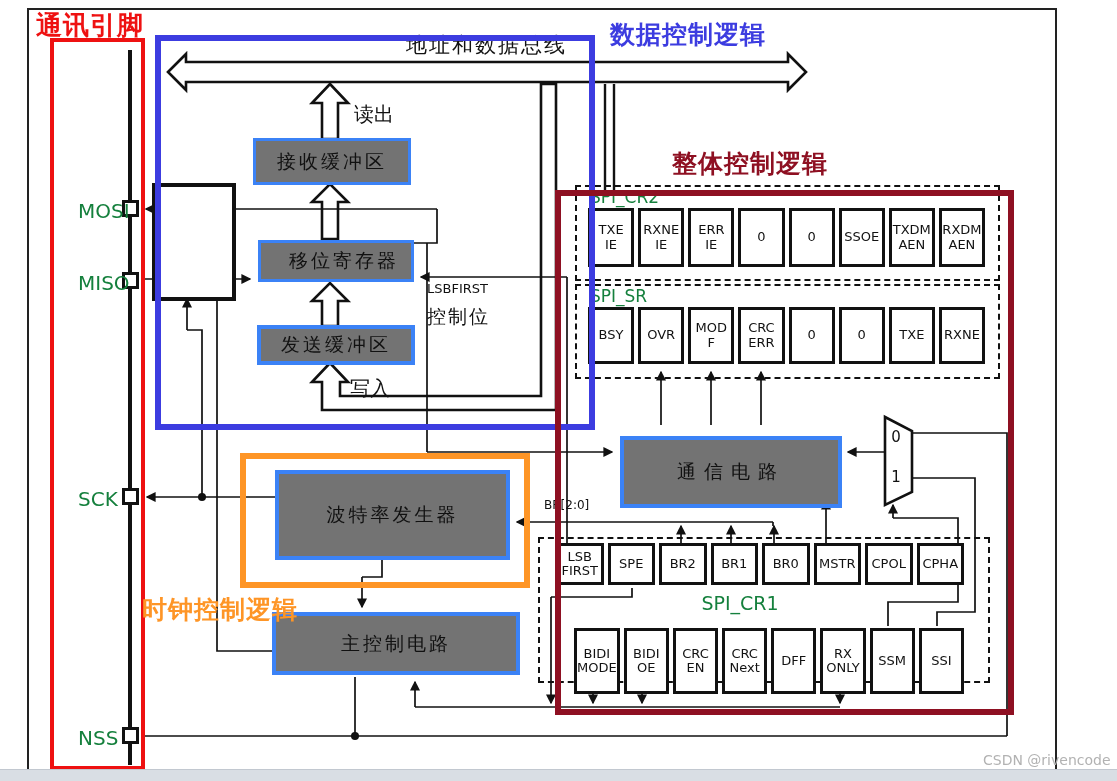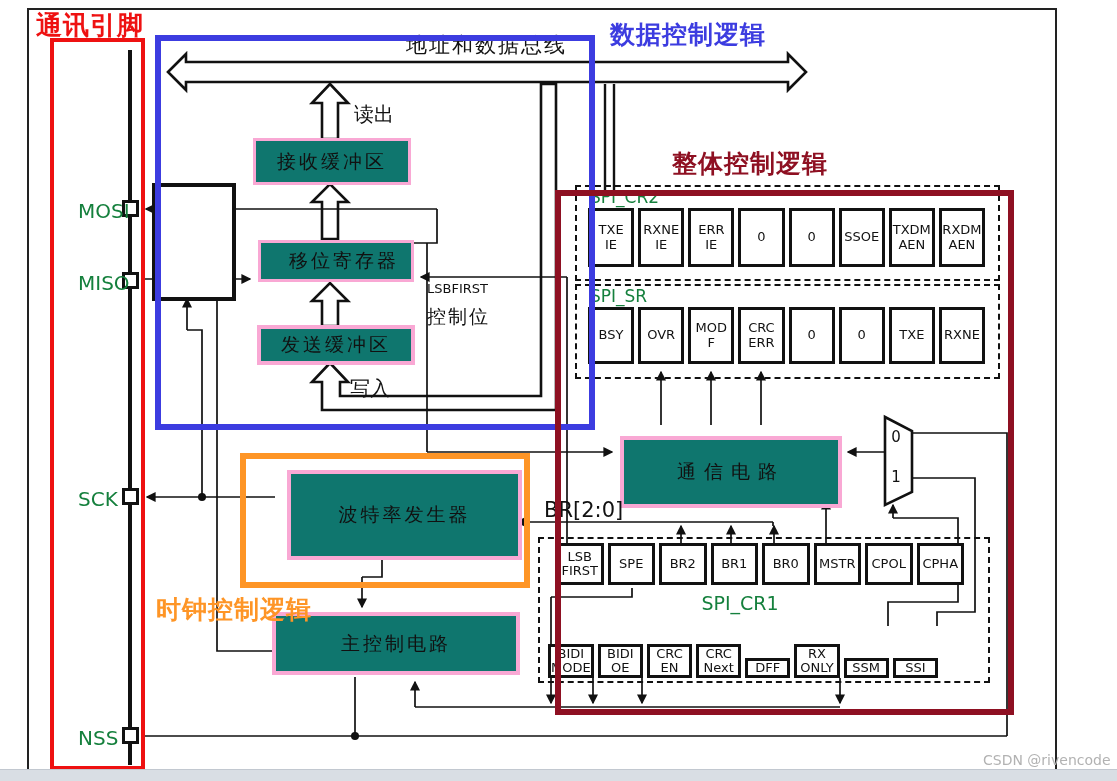--- a/index.html
+++ b/index.html
@@ -4,63 +4,63 @@
 <style>
   html,body{margin:0;padding:0;background:#fff;width:1117px;height:781px;overflow:hidden;
     font-family:"DejaVu Sans","Liberation Sans",sans-serif;}
   #stage{position:relative;width:1117px;height:781px;background:#fff;}
   .abs{position:absolute;}
   
   #outer-frame{left:27px;top:8px;width:1026px;height:760px;border:2px solid #222;z-index:0;}
   
   #wires{left:0;top:0;z-index:1;}
   
-  .blk{background:#0f766e;border:3px solid #f9a8d4;z-index:3;display:flex;align-items:center;justify-content:center;
+  .blk{background:#737373;border:3px solid #3b82f6;z-index:3;display:flex;align-items:center;justify-content:center;
        font-size:19px;color:#111;letter-spacing:3px;box-sizing:border-box;}
   .thick{border-width:4px;}
   #pinlogic-box{left:152px;top:183px;width:76px;height:110px;border:4px solid #111;background:#fff;z-index:2;}
   #rx-buffer{left:253px;top:138px;width:158px;height:47px;}
   #shift-register{left:258px;top:240px;width:156px;height:42px;padding-left:16px;}
   #tx-buffer{left:257px;top:325px;width:158px;height:40px;}
-  #baud-gen{left:275px;top:470px;width:235px;height:90px;margin-left:12px;}
+  #baud-gen{left:275px;top:470px;width:235px;height:90px;}
   #master-ctrl{left:272px;top:612px;width:248px;height:63px;}
   #comm-circuit{left:620px;top:425px;width:222px;height:72px;letter-spacing:8px;margin-top:11px;}
   
   .dashed{border:2px dashed #111;background:transparent;z-index:2;box-sizing:border-box;}
   #cr2-dash{left:575px;top:185px;width:425px;height:96px;}
   #sr-dash{left:575px;top:284px;width:425px;height:95px;}
   #cr1-dash{left:538px;top:537px;width:452px;height:146px;}
   .reg-title{font-size:17px;color:#15803d;z-index:4;}
   
   .bitrow{display:flex;gap:4px;z-index:3;}
   .bitrow .cell{flex:1;background:#fff;border:3px solid #111;display:flex;align-items:center;justify-content:center;
      font-size:13px;line-height:1.08;color:#111;text-align:center;white-space:pre-line;box-sizing:border-box;}
   #row-cr2{left:588px;top:208px;width:397px;height:59px;}
   #row-sr{left:588px;top:307px;width:397px;height:57px;}
   #row-cr1a{left:556px;top:543px;width:408px;height:42px;}
-  #row-cr1b{left:548px;top:628px;width:390px;height:50px;align-items:flex-end;}
+  #row-cr1b{left:574px;top:628px;width:390px;height:66px;}
   
   .ann{background:transparent;z-index:5;pointer-events:none;box-sizing:border-box;}
   #ann-red{left:50px;top:38px;width:95px;height:732px;border:4px solid #ee1111;}
   #ann-blue{left:155px;top:35px;width:440px;height:395px;border:6px solid #3c3ce0;}
   #ann-maroon{left:555px;top:190px;width:459px;height:525px;border:6px solid #8e1022;}
   #ann-orange{left:240px;top:453px;width:290px;height:135px;border:6px solid #fe9526;}
   .ann-label{font-weight:bold;font-size:25px;z-index:6;letter-spacing:1px;}
   #lbl-comm-pins{left:36px;top:8px;color:#ee1111;font-size:26px;}
   #lbl-data-ctrl{left:610px;top:18px;color:#3c3ce0;}
   #lbl-overall-ctrl{left:672px;top:138px;color:#8e1022;margin-top:9px;}
-  #lbl-clock-ctrl{left:142px;top:593px;color:#fe9526;padding-left:14px;}
+  #lbl-clock-ctrl{left:142px;top:593px;color:#fe9526;}
   
   .txt{color:#111;z-index:4;}
   #lbl-bus{left:406px;top:31px;font-size:21px;letter-spacing:2px;}
   #lbl-read{left:354px;top:101px;font-size:20px;}
   #lbl-write{left:350px;top:375px;font-size:20px;}
   #lbl-lsb1{left:427px;top:281px;font-size:13px;}
   #lbl-lsb2{left:427px;top:304px;font-size:19px;letter-spacing:2px;}
-  #lbl-br{left:544px;top:498px;font-size:21px;}
+  #lbl-br{left:544px;top:498px;font-size:12px;}
   #lbl-cr2{left:590px;top:187px;}
   #lbl-sr{left:590px;top:286px;}
   #lbl-cr1{left:640px;top:592px;width:200px;text-align:center;font-size:19px;}
   #mux-0{left:888px;top:428px;width:16px;text-align:center;font-size:15px;z-index:4;}
   #mux-1{left:888px;top:468px;width:16px;text-align:center;font-size:15px;z-index:4;}
   
   #pin-rail{left:128px;top:50px;width:4px;height:715px;background:#111;z-index:2;}
   .pin-sq{width:17px;height:17px;background:#fff;border:3px solid #111;box-sizing:border-box;z-index:3;left:122px;}
   .pin-lbl{width:42px;text-align:left;font-size:20px;color:#15803d;z-index:4;left:78px;}
   #sq-mosi{top:200px;} #lb-mosi{top:199px;}

